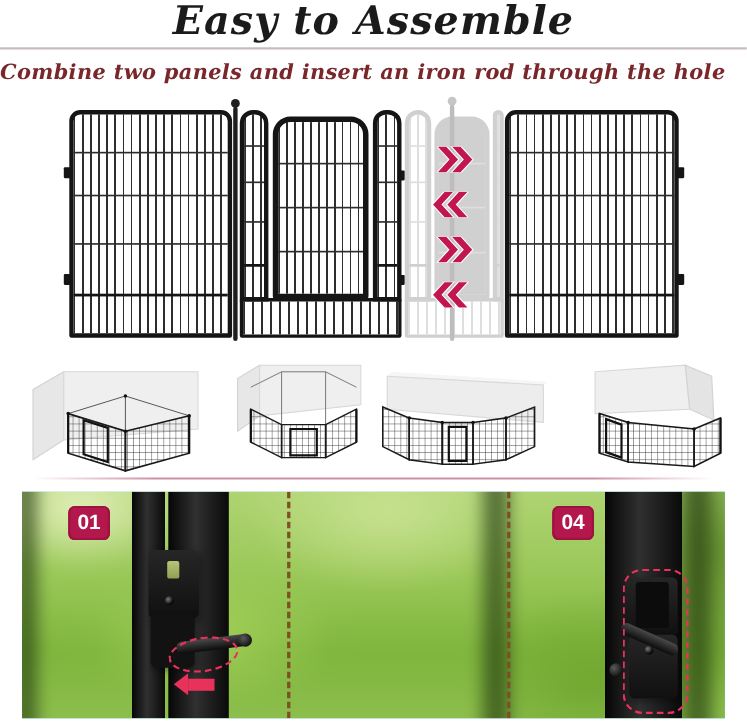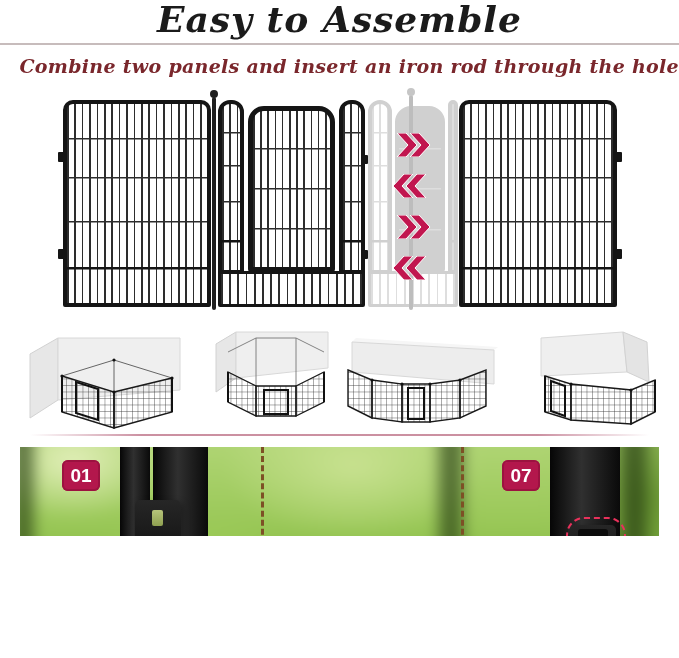--- a/index.html
+++ b/index.html
@@ -1,23 +1,23 @@
 <!DOCTYPE html>
 <html><head>
 <meta charset="utf-8">
 <style>
   html,body{margin:0;padding:0;background:#fff;}
-  .page{position:relative;width:679px;height:536px;background:#fff;overflow:hidden;
+  .page{position:relative;width:679px;height:658px;background:#fff;overflow:hidden;
         font-family:"Liberation Sans",sans-serif;}
 
   
   .title{position:absolute;top:-4px;left:0;width:100%;margin:0;text-align:center;
          font:italic 700 36px/46px "DejaVu Serif",serif;color:#1b1b1b;letter-spacing:1px;}
   .rule{position:absolute;top:43px;left:0;width:100%;height:1.5px;background:#c7bcbc;}
-  .subtitle{position:absolute;top:52px;left:0;width:100%;margin:0;text-align:right;
+  .subtitle{position:absolute;top:52px;left:0;width:100%;margin:0;text-align:left;
             font:italic 700 19px/28px "DejaVu Serif",serif;color:#7a272c;letter-spacing:.3px;}
 
   
   .assembly{position:absolute;left:0;top:90px;width:679px;height:230px;}
   .wire,.door,.band{position:absolute;box-sizing:border-box;}
   .wire{border:4px solid #151515;border-radius:10px 10px 2px 2px;
     background-image:
       linear-gradient(#2d2d2d,#2d2d2d),linear-gradient(#2d2d2d,#2d2d2d),
       linear-gradient(#2d2d2d,#2d2d2d),linear-gradient(#151515,#151515),
       repeating-linear-gradient(90deg,#2d2d2d 0 1.6px,transparent 1.6px 7.4px);
@@ -265,17 +265,17 @@
     <div class="photo" style="left:442px;width:197px;">
       <div class="post" style="left:88px;width:70px;"></div>
       <div class="latch-plate" style="left:106px;top:78px;width:48px;height:54px;">
         <div class="latch-dark" style="left:10px;top:4px;width:30px;height:42px;"></div>
       </div>
       <div class="latch-plate" style="left:110px;top:130px;width:44px;height:58px;"></div>
       <div class="screw" style="left:124px;top:140px;"></div>
       <div class="handle" style="left:98px;top:140px;width:56px;transform:rotate(24deg);transform-origin:right center;"></div>
       <div class="knob" style="left:92px;top:156px;"></div>
       <div class="dash-round" style="left:104px;top:70px;width:56px;height:128px;"></div>
-      <div class="badge" style="left:40px;top:13px;">07</div>
+      <div class="badge" style="left:40px;top:13px;">04</div>
     </div>
   </div>
 
 </div>
 
 </body></html>

